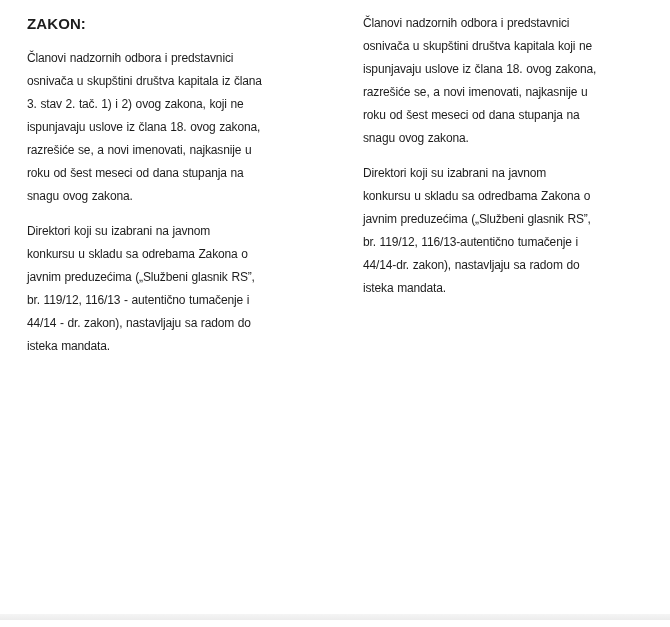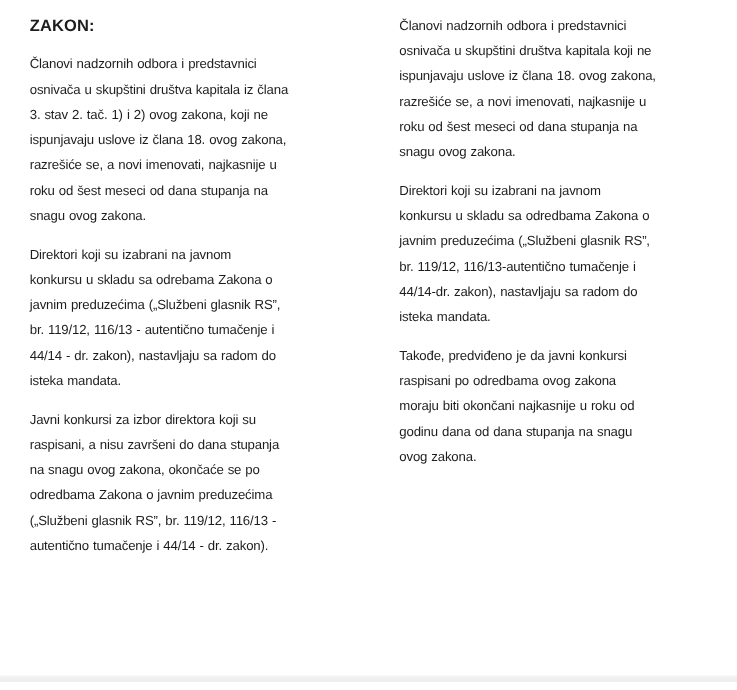--- a/index.html
+++ b/index.html
@@ -62,43 +62,32 @@
 ispunjavaju uslove iz člana 18. ovog zakona,
 razrešiće se, a novi imenovati, najkasnije u
 roku od šest meseci od dana stupanja na
 snagu ovog zakona.</p>
     <p class="para">Direktori koji su izabrani na javnom
 konkursu u skladu sa odrebama Zakona o
 javnim preduzećima („Službeni glasnik RS”,
 br. 119/12, 116/13 - autentično tumačenje i
 44/14 - dr. zakon), nastavljaju sa radom do
 isteka mandata.</p>
-    <p class="para">Javni konkursi za izbor direktora koji su
-raspisani, a nisu završeni do dana stupanja
-na snagu ovog zakona, okončaće se po
-odredbama Zakona o javnim preduzećima
-(„Službeni glasnik RS”, br. 119/12, 116/13 -
-autentično tumačenje i 44/14 - dr. zakon).</p>
   </div>
 
   <div class="col">
     <p class="para">Članovi nadzornih odbora i predstavnici
 osnivača u skupštini društva kapitala koji ne
 ispunjavaju uslove iz člana 18. ovog zakona,
 razrešiće se, a novi imenovati, najkasnije u
 roku od šest meseci od dana stupanja na
 snagu ovog zakona.</p>
     <p class="para">Direktori koji su izabrani na javnom
 konkursu u skladu sa odredbama Zakona o
 javnim preduzećima („Službeni glasnik RS”,
 br. 119/12, 116/13-autentično tumačenje i
 44/14-dr. zakon), nastavljaju sa radom do
 isteka mandata.</p>
-    <p class="para">Takođe, predviđeno je da javni konkursi
-raspisani po odredbama ovog zakona
-moraju biti okončani najkasnije u roku od
-godinu dana od dana stupanja na snagu
-ovog zakona.</p>
   </div>
 
 </div>
 
 <div class="page-bottom-strip"></div>
 
 </body></html>

